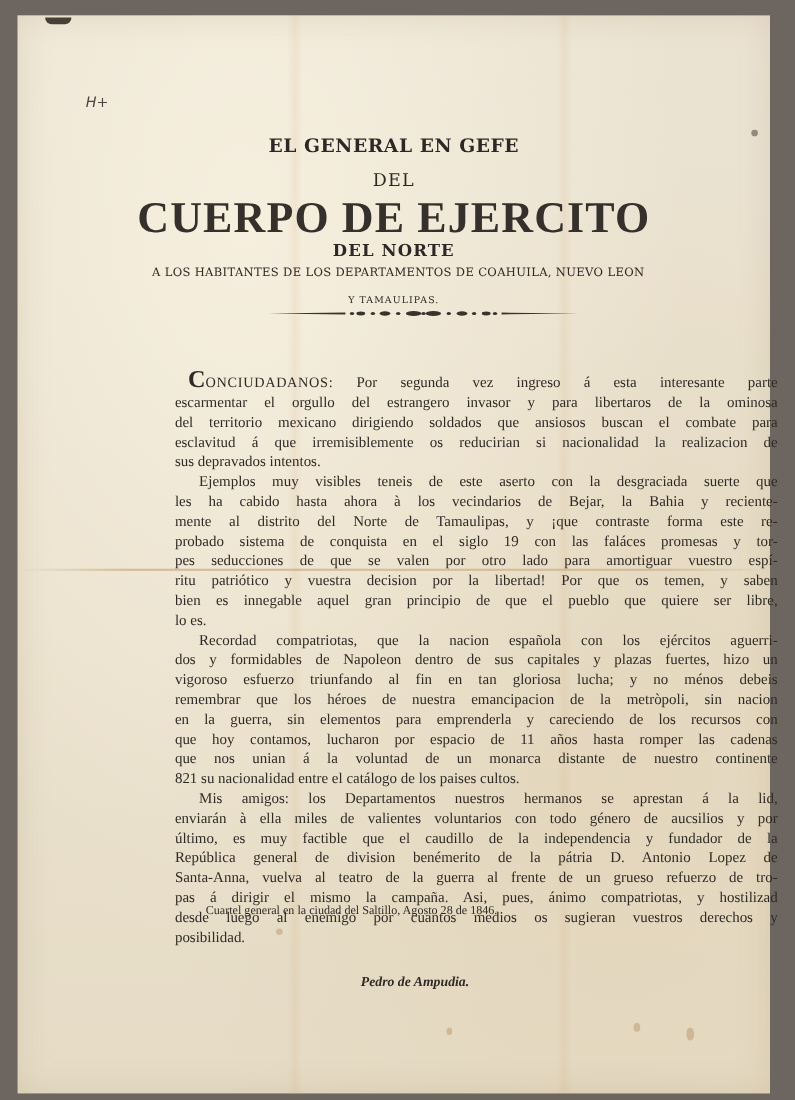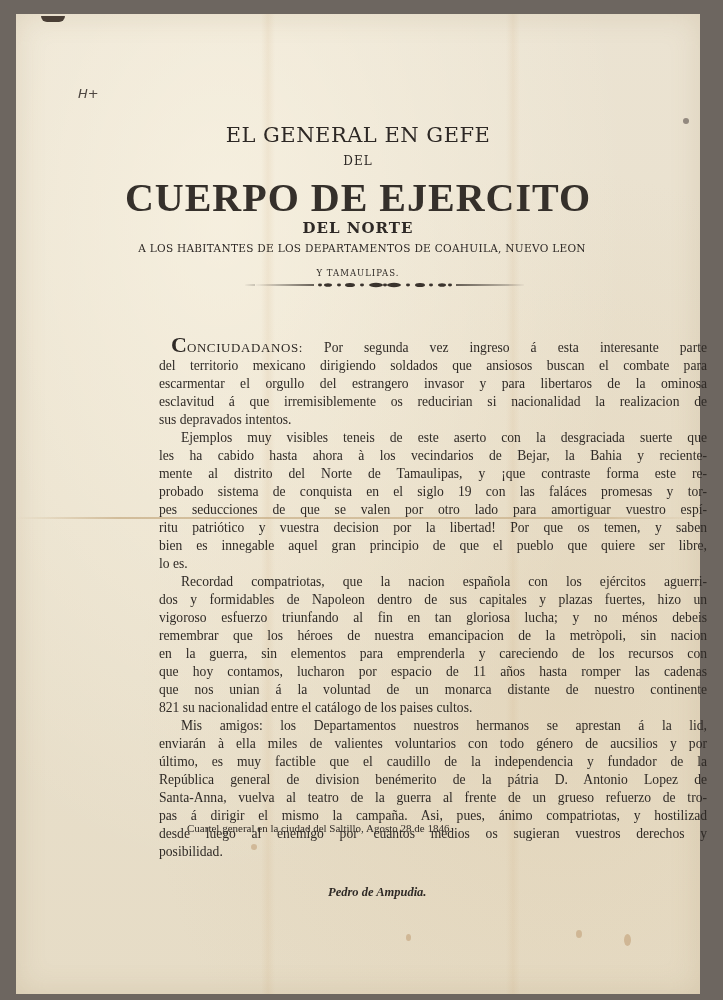--- a/index.html
+++ b/index.html
@@ -31,22 +31,22 @@
   .tab-notch {
     position: absolute; left: 25px; top: 2px; width: 24px; height: 6px;
     border-radius: 0 0 12px 12px; background: #4a3f36;
   }
   .handnote {
     position: absolute; left: 62px; top: 72px;
     font-family: "DejaVu Sans", sans-serif; font-style: italic;
     font-size: 13px; color: #4c4540;
   }
   .heading { position: absolute; left: 0; right: 0; text-align: center; color: #2d2825; }
-  .h1 { top: 109px; font-size: 21px; font-weight: normal; letter-spacing: 0.5px; }
-  .h2 { top: 140px; font-size: 12px; letter-spacing: 1px; }
+  .h1 { top: 109px; font-size: 17px; font-weight: bold; letter-spacing: 0.5px; }
+  .h2 { top: 140px; font-size: 16px; letter-spacing: 1px; }
   .h3 { top: 160px; font-size: 40px; letter-spacing: 1px; font-family: "Liberation Serif", serif; font-weight: bold; color: #35302b; }
   .h4 { top: 205px; font-size: 15px; font-weight: bold; letter-spacing: 1px; text-align: center; }
   .h5 { top: 228px; font-size: 10.5px; letter-spacing: 0.3px; left: 8px; }
   .h6 { top: 254px; font-size: 8.5px; letter-spacing: 1px; }
   .ornament {
     position: absolute; left: 228px; top: 268px; width: 282px; height: 6px;
   }
   .body-text {
     position: absolute; left: 143px; top: 322px; width: 548px;
     font-family: "Liberation Serif", serif;
@@ -107,22 +107,22 @@
         <ellipse cx="176" cy="3" rx="5" ry="2"></ellipse>
       <ellipse cx="187" cy="3" rx="2" ry="1.4"></ellipse>
         <ellipse cx="198" cy="3" rx="4" ry="1.8"></ellipse>
       <ellipse cx="206" cy="3" rx="2" ry="1.4"></ellipse>
     </g>
   </svg>
 
   <div class="body-text">
     <div>
       <span class="line" style="padding-left:12px;"><span class="dropcap">C</span><span class="smallcaps">ONCIUDADANOS:</span><span> Por segunda vez ingreso á esta interesante parte</span></span>
+      <span class="line">escarmentar el orgullo del estrangero invasor y para libertaros de la ominosa</span>
       <span class="line">del territorio mexicano dirigiendo soldados que ansiosos buscan el combate para</span>
-      <span class="line">escarmentar el orgullo del estrangero invasor y para libertaros de la ominosa</span>
       <span class="line">esclavitud á que irremisiblemente os reducirian si nacionalidad la realizacion de</span>
       <span class="line last">sus depravados intentos.</span>
     </div>
     <div>
       <span class="line indent">Ejemplos muy visibles teneis de este aserto con la desgraciada suerte que</span>
       <span class="line">les ha cabido hasta ahora à los vecindarios de Bejar, la Bahia y reciente-</span>
       <span class="line">mente al distrito del Norte de Tamaulipas, y ¡que contraste forma este re-</span>
       <span class="line">probado sistema de conquista en el siglo 19 con las faláces promesas y tor-</span>
       <span class="line">pes seducciones de que se valen por otro lado para amortiguar vuestro espí-</span>
       <span class="line">ritu patriótico y vuestra decision por la libertad! Por que os temen, y saben</span>

